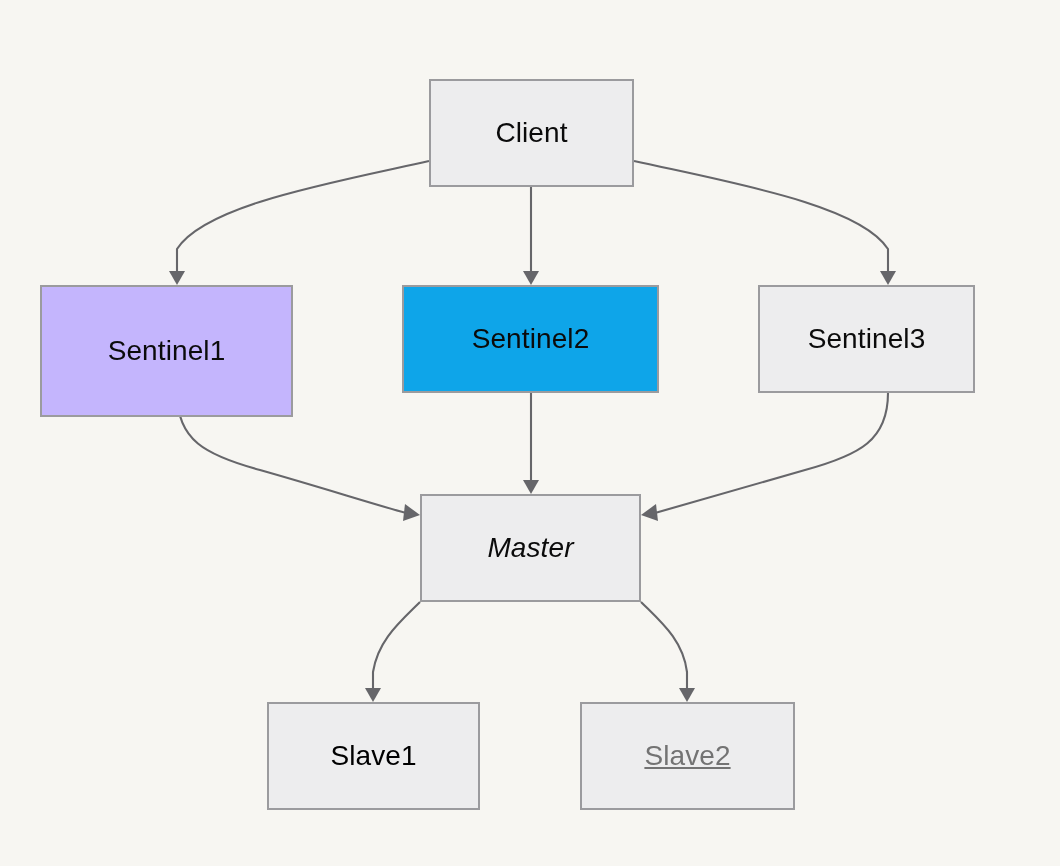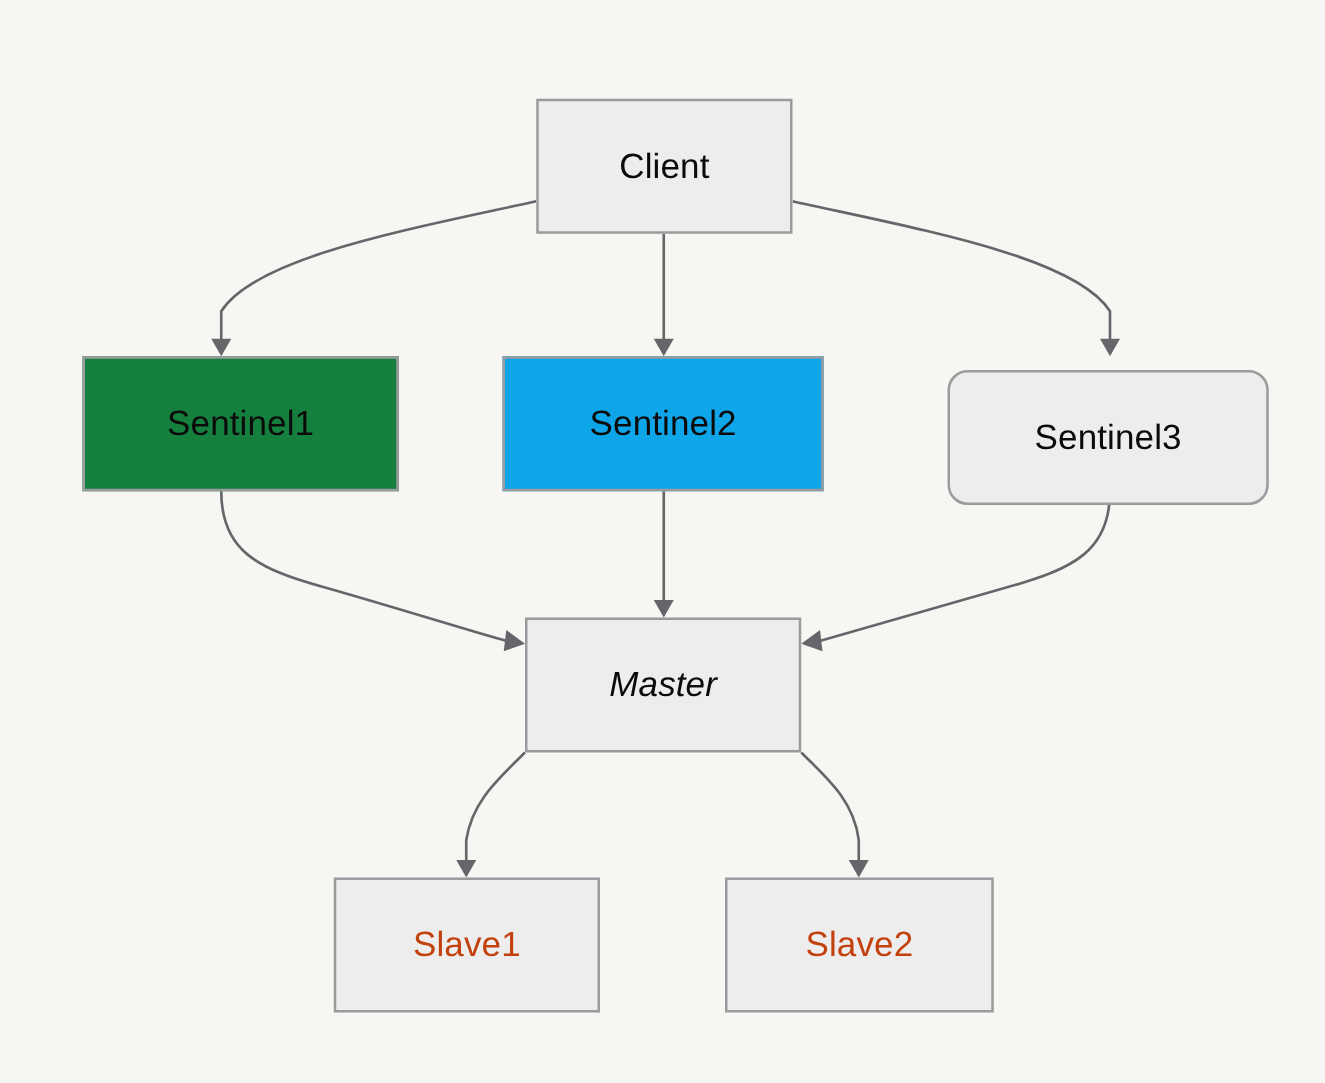--- a/index.html
+++ b/index.html
@@ -82,33 +82,33 @@
         <polygon class="arrow-head" points="656,504 641,515 658,521" fill="#66666a"></polygon>
         <polygon class="arrow-head" points="365,688 381,688 373,702" fill="#66666a"></polygon>
         <polygon class="arrow-head" points="679,688 695,688 687,702" fill="#66666a"></polygon>
       </g>
   </svg>
 
   <div id="node-layer">
       <div class="node" style="left: 429px; top: 79px; width: 205px; height: 108px; background: rgb(237, 237, 238); border-color: rgb(155, 155, 158);">
         <span class="node-label" style="color: rgb(11, 11, 11);">Client</span>
       </div>
-      <div class="node" style="left: 66px; top: 285px; width: 253px; height: 108px; background: #15803d; border-color: rgb(155, 155, 158);">
+      <div class="node" style="left: 40px; top: 285px; width: 253px; height: 132px; background: #c4b5fd; border-color: rgb(155, 155, 158);">
         <span class="node-label" style="color: rgb(11, 11, 11);">Sentinel1</span>
       </div>
       <div class="node" style="left: 402px; top: 285px; width: 257px; height: 108px; background: #0ea5e9; border-color: rgb(155, 155, 158);">
         <span class="node-label" style="color: rgb(11, 11, 11);">Sentinel2</span>
       </div>
-      <div class="node" style="left: 758px; top: 296px; width: 257px; height: 108px; background: rgb(237, 237, 238); border-color: rgb(155, 155, 158); border-radius: 16px;">
+      <div class="node" style="left: 758px; top: 285px; width: 217px; height: 108px; background: rgb(237, 237, 238); border-color: rgb(155, 155, 158);">
         <span class="node-label" style="color: rgb(11, 11, 11);">Sentinel3</span>
       </div>
       <div class="node" style="left: 420px; top: 494px; width: 221px; height: 108px; background: rgb(237, 237, 238); border-color: rgb(155, 155, 158);">
         <span class="node-label" style="color: rgb(11, 11, 11); font-style: italic;">Master</span>
       </div>
       <div class="node" style="left: 267px; top: 702px; width: 213px; height: 108px; background: rgb(237, 237, 238); border-color: rgb(155, 155, 158);">
-        <span class="node-label" style="color: #c2410c;">Slave1</span>
+        <span class="node-label" style="color: #000000;">Slave1</span>
       </div>
       <div class="node" style="left: 580px; top: 702px; width: 215px; height: 108px; background: rgb(237, 237, 238); border-color: rgb(155, 155, 158);">
-        <span class="node-label" style="color: #c2410c;">Slave2</span>
+        <span class="node-label" style="color: #737373; text-decoration: underline;">Slave2</span>
       </div>
     </div>
 
 </div>
 
 </body></html>

